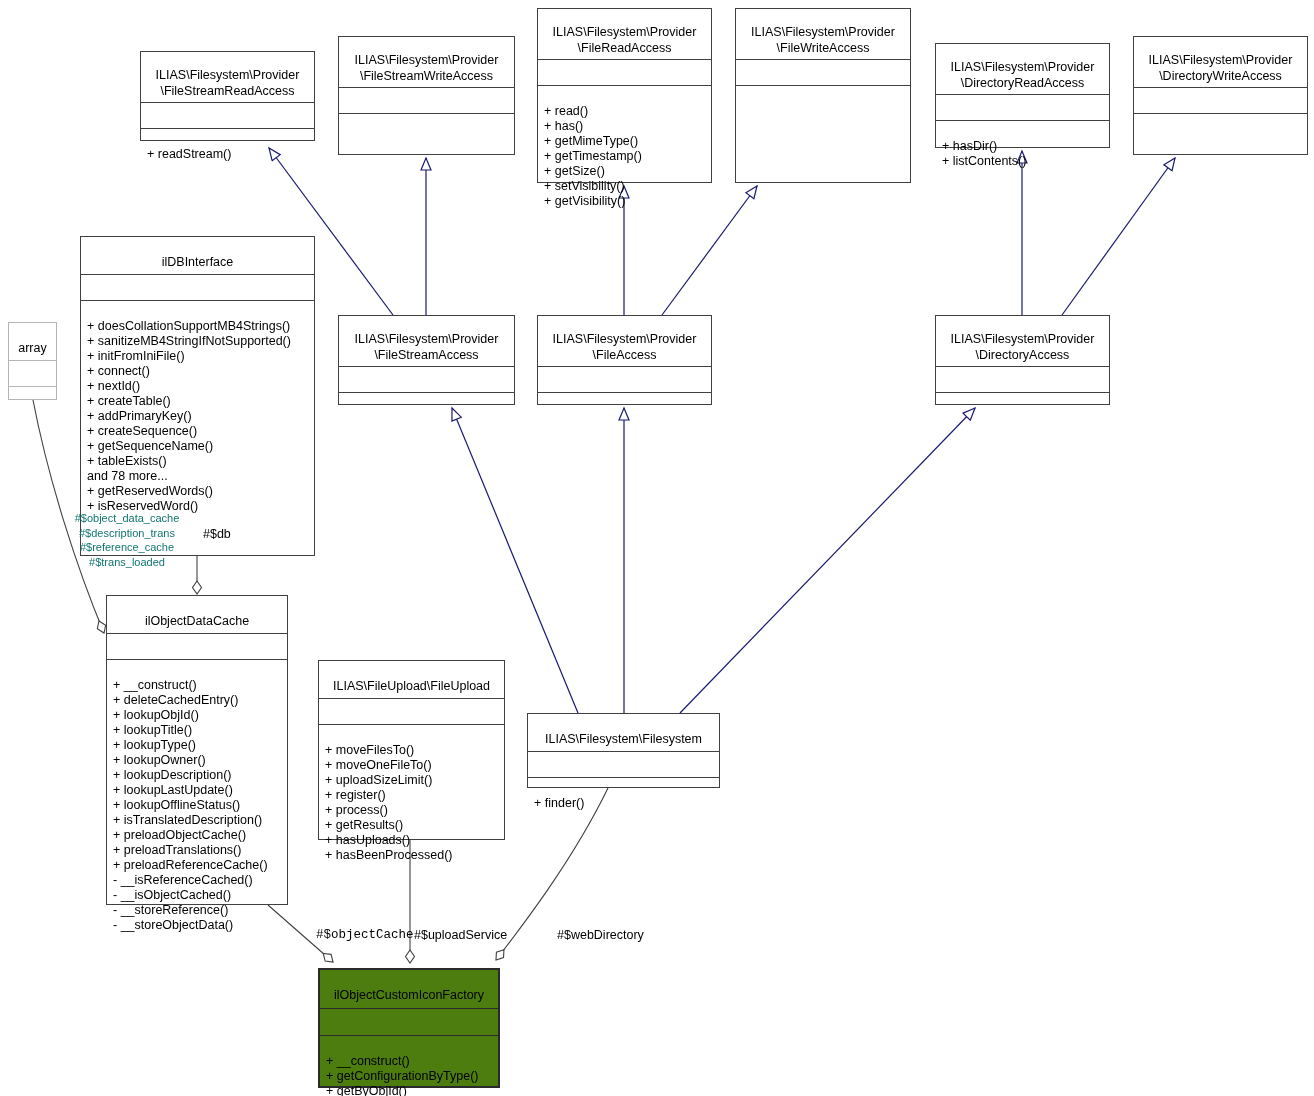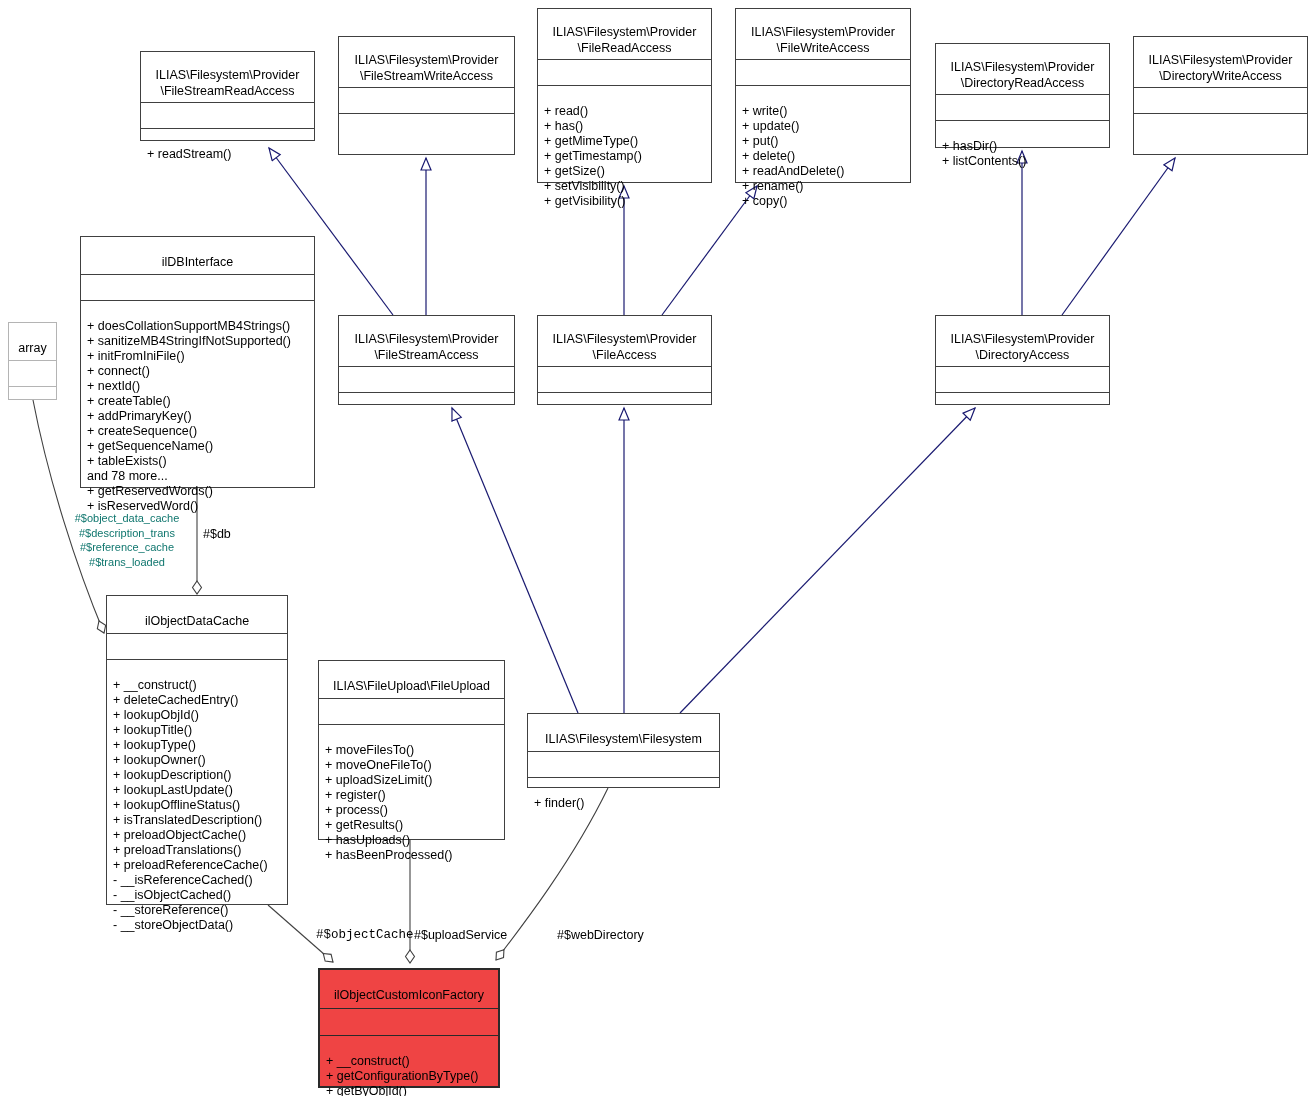--- a/index.html
+++ b/index.html
@@ -13,21 +13,21 @@
   #edges{position:absolute;left:0;top:0;width:1314px;height:1096px;}
   .uml-node{
     position:absolute;
     background:#ffffff;
     border:1px solid #404040;
     box-sizing:border-box;
     font-size:12.5px;
     color:#000;
     z-index:2;
   }
-  .uml-node.highlight{background:#ef4444;border:2px solid #2a2a2a;}
+  .uml-node.highlight{background:#4d7c0f;border:2px solid #2a2a2a;}
   .uml-node.plain{border-color:#b4b4b4;}
   .uml-title{
     display:flex;align-items:center;justify-content:center;
     text-align:center;white-space:pre-line;line-height:16px;
     border-bottom:1px solid #404040;box-sizing:border-box;
     padding:1px 4px;
     margin-top:12px;
   }
   .plain .uml-title{border-bottom-color:#b4b4b4;}
   .highlight .uml-title{border-bottom-color:#2a2a2a;}
@@ -114,45 +114,36 @@
         <div>+ getTimestamp()</div>
         <div>+ getSize()</div>
         <div>+ setVisibility()</div>
         <div>+ getVisibility()</div>
       </div>
     </div>
     <div class="uml-node" style="left: 735px; top: 8px; width: 176px; height: 175px;">
       <div class="uml-title" style="height: 39px;">ILIAS\Filesystem\Provider
 \FileWriteAccess</div>
       <div class="uml-attrs" style="height: 26px;"></div>
-      <div class="uml-methods">
-        <div>+ write()</div>
-        <div>+ update()</div>
-        <div>+ put()</div>
-        <div>+ delete()</div>
-        <div>+ readAndDelete()</div>
-        <div>+ rename()</div>
-        <div>+ copy()</div>
-      </div>
     </div>
     <div class="uml-node" style="left: 935px; top: 43px; width: 175px; height: 105px;">
       <div class="uml-title" style="height: 39px;">ILIAS\Filesystem\Provider
 \DirectoryReadAccess</div>
       <div class="uml-attrs" style="height: 26px;"></div>
       <div class="uml-methods">
         <div>+ hasDir()</div>
         <div>+ listContents()</div>
       </div>
     </div>
     <div class="uml-node" style="left: 1133px; top: 36px; width: 175px; height: 119px;">
       <div class="uml-title" style="height: 39px;">ILIAS\Filesystem\Provider
 \DirectoryWriteAccess</div>
       <div class="uml-attrs" style="height: 26px;"></div>
     </div>
-    <div class="uml-node" style="left: 80px; top: 236px; width: 235px; height: 252px;">
+    <div class="uml-node" style="left: 80px; top: 236px; width: 235px; height: 320px;">
       <div class="uml-title" style="height: 26px;">ilDBInterface</div>
       <div class="uml-attrs" style="height: 26px;"></div>
       <div class="uml-methods">
         <div>+ doesCollationSupportMB4Strings()</div>
         <div>+ sanitizeMB4StringIfNotSupported()</div>
         <div>+ initFromIniFile()</div>
         <div>+ connect()</div>
         <div>+ nextId()</div>
         <div>+ createTable()</div>
         <div>+ addPrimaryKey()</div>

